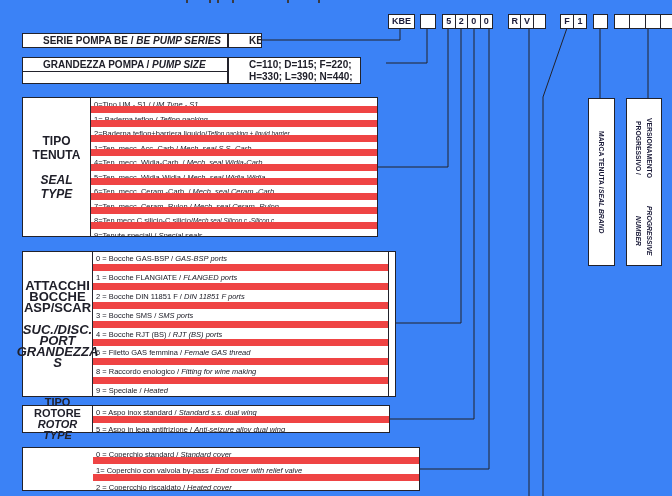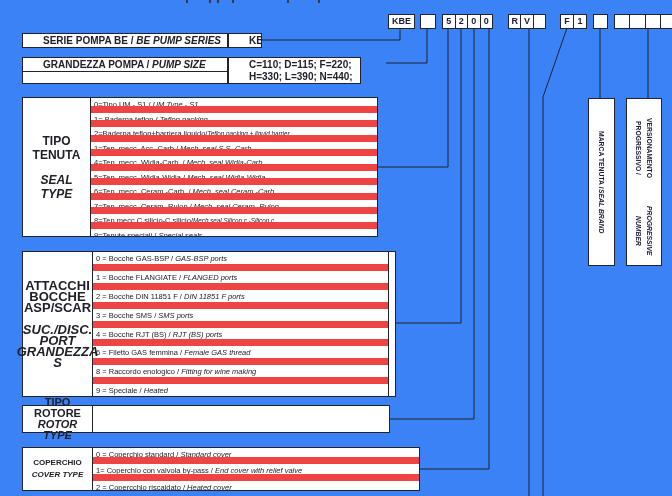--- a/index.html
+++ b/index.html
@@ -160,27 +160,27 @@
       <div class="lrow"><span>8 = Raccordo enologico / </span><span class="en">Fitting for wine making</span></div>
       <div class="lrow"><span>9 = Speciale / </span><span class="en">Heated</span></div>
     </div>
   </div>
 
   <div class="section" style="left:22px;top:405px;width:368px;height:28px">
     <div class="side-label" style="width:70px;font-size:11px;line-height:11px">
       <div>TIPO ROTORE</div>
       <div class="en">ROTOR TYPE</div>
     </div>
+    <div class="rows" style="left:70px;right:0">
+      <div class="lrow"><span>0 = Aspo inox standard / </span><span class="en">Standard s.s. dual wing</span></div>
+      <div class="lrow"><span>5 = Aspo in lega antifrizione / </span><span class="en">Anti-seizure alloy dual wing</span></div>
+    </div>
   </div>
 
   <div class="section" style="left:22px;top:447px;width:398px;height:44px">
-    <div class="side-label" style="width:70px;font-size:8px;line-height:12px">
-      <div>COPERCHIO</div>
-      <div class="en">COVER TYPE</div>
-    </div>
     <div class="rows" style="left:70px;right:0">
       <div class="lrow"><span>0 = Coperchio standard / </span><span class="en">Standard cover</span></div>
       <div class="lrow"><span>1= Coperchio con valvola by-pass / </span><span class="en">End cover with relief valve</span></div>
       <div class="lrow"><span>2 = Copercchio riscaldato / </span><span class="en">Heated cover</span></div>
     </div>
   </div>
 
   <div class="vbox" style="left:588px;top:98px;width:27px;height:168px">
     <span>MARCA TENUTA / </span>
       <span class="en">SEAL BRAND</span>

